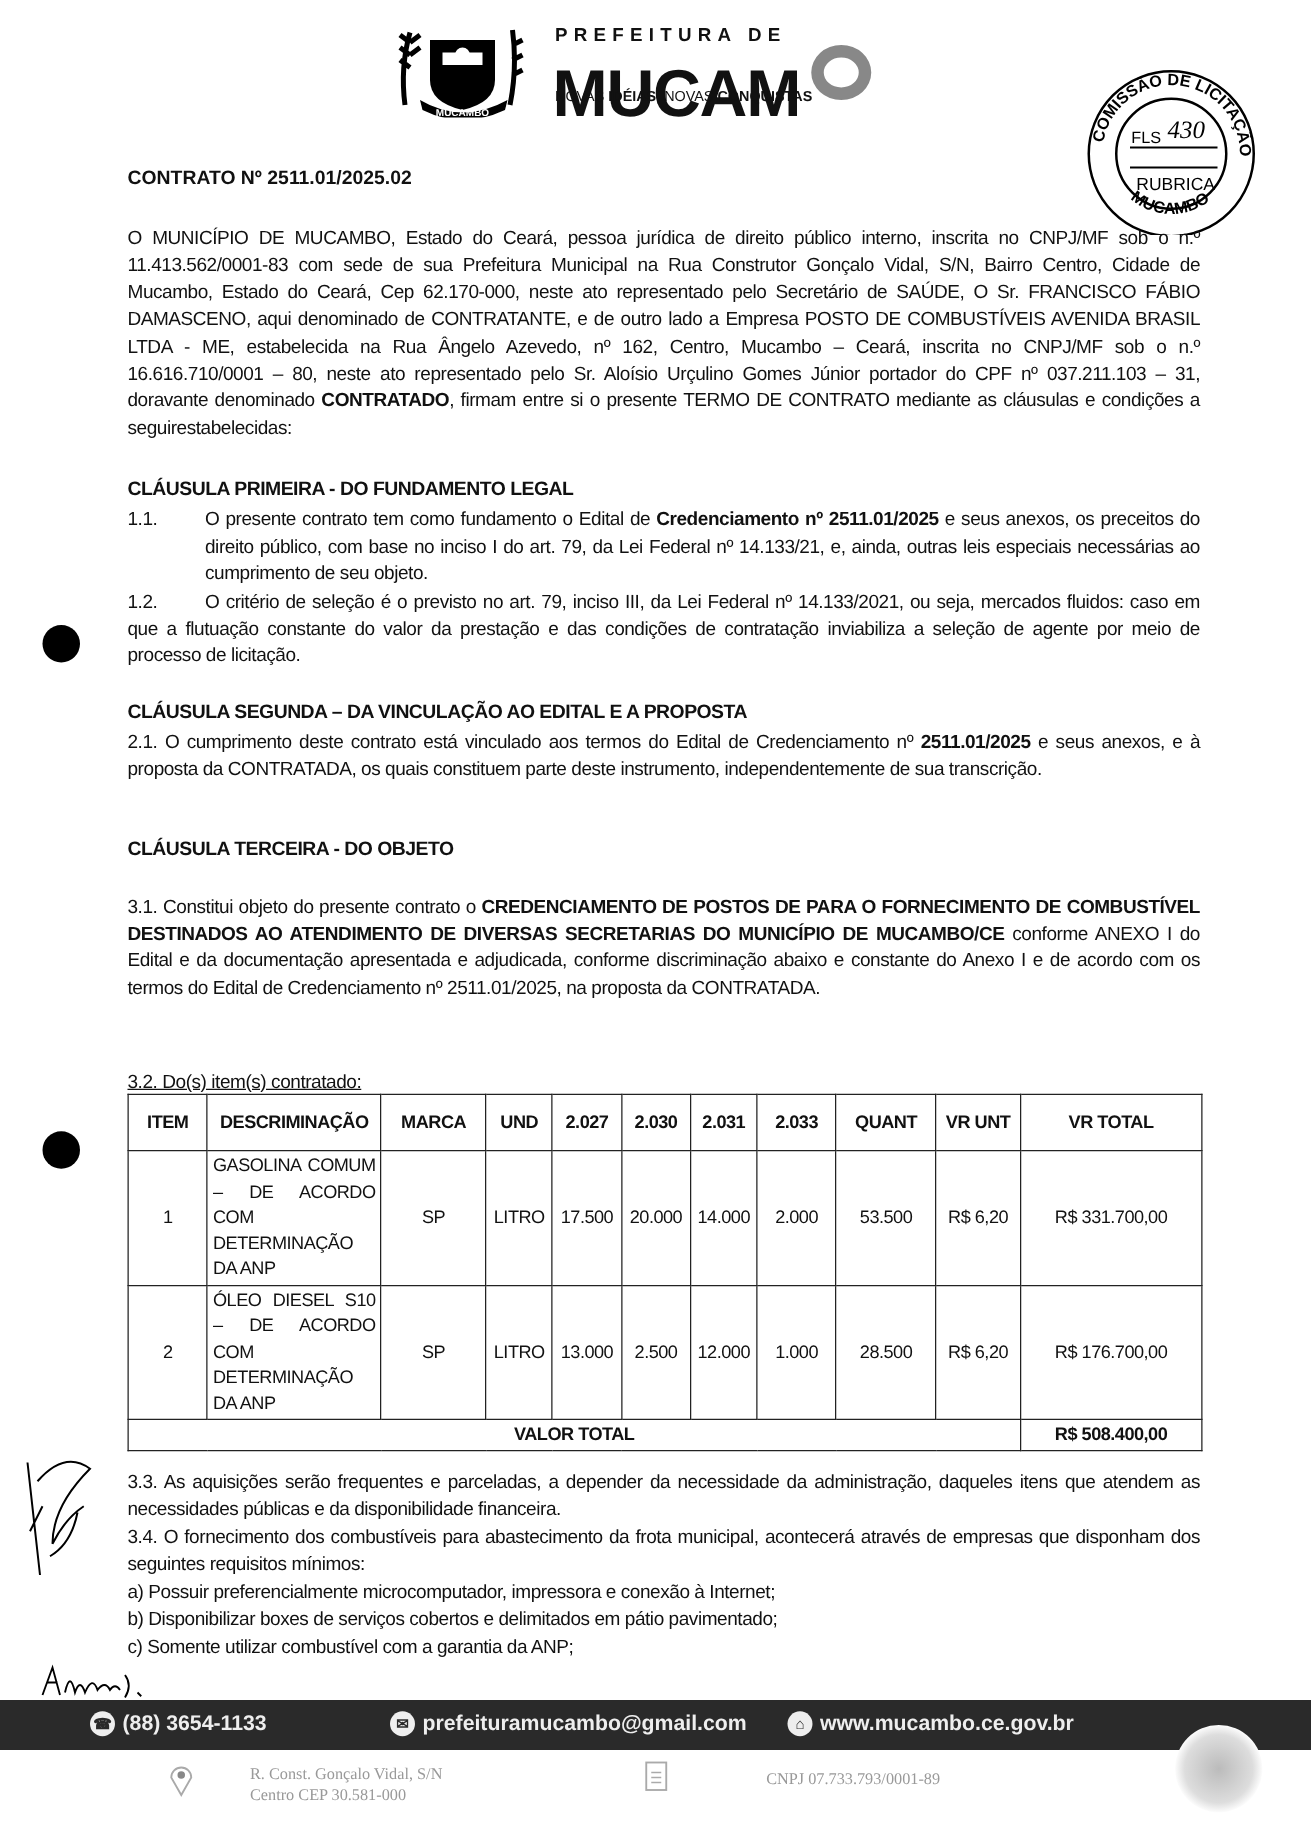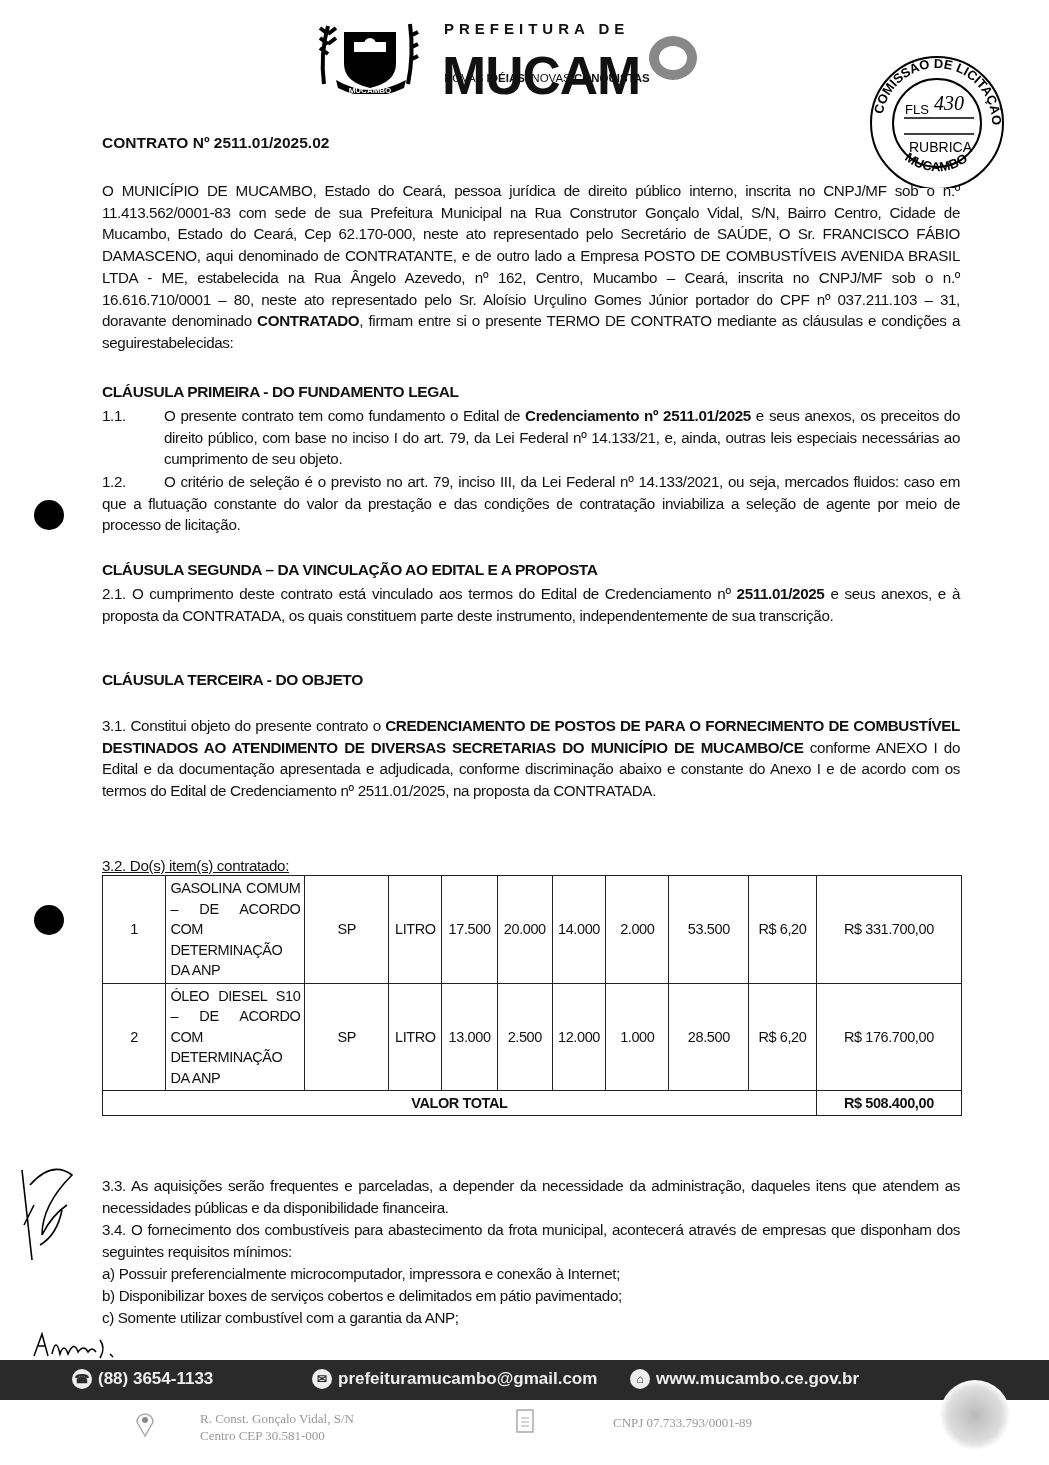--- a/index.html
+++ b/index.html
@@ -88,20 +88,33 @@
       <col style="width:52px">
     <col style="width:54px">
       <col style="width:54px">
       <col style="width:52px">
       <col style="width:62px">
     <col style="width:78px">
       <col style="width:66px">
       <col style="width:142px">
   </colgroup>
   <tbody>
+      <tr>
+    <th>ITEM</th>
+    <th>DESCRIMINAÇÃO</th>
+    <th>MARCA</th>
+    <th>UND</th>
+    <th>2.027</th>
+    <th>2.030</th>
+    <th>2.031</th>
+    <th>2.033</th>
+    <th>QUANT</th>
+    <th>VR UNT</th>
+    <th>VR TOTAL</th>
+  </tr>
   <tr>
     <td>1</td>
     <td class="desc">GASOLINA COMUM – DE ACORDO COM DETERMINAÇÃO DA ANP</td>
     <td>SP</td>
     <td>LITRO</td>
     <td>17.500</td>
     <td>20.000</td>
     <td>14.000</td>
     <td>2.000</td>
     <td>53.500</td>

